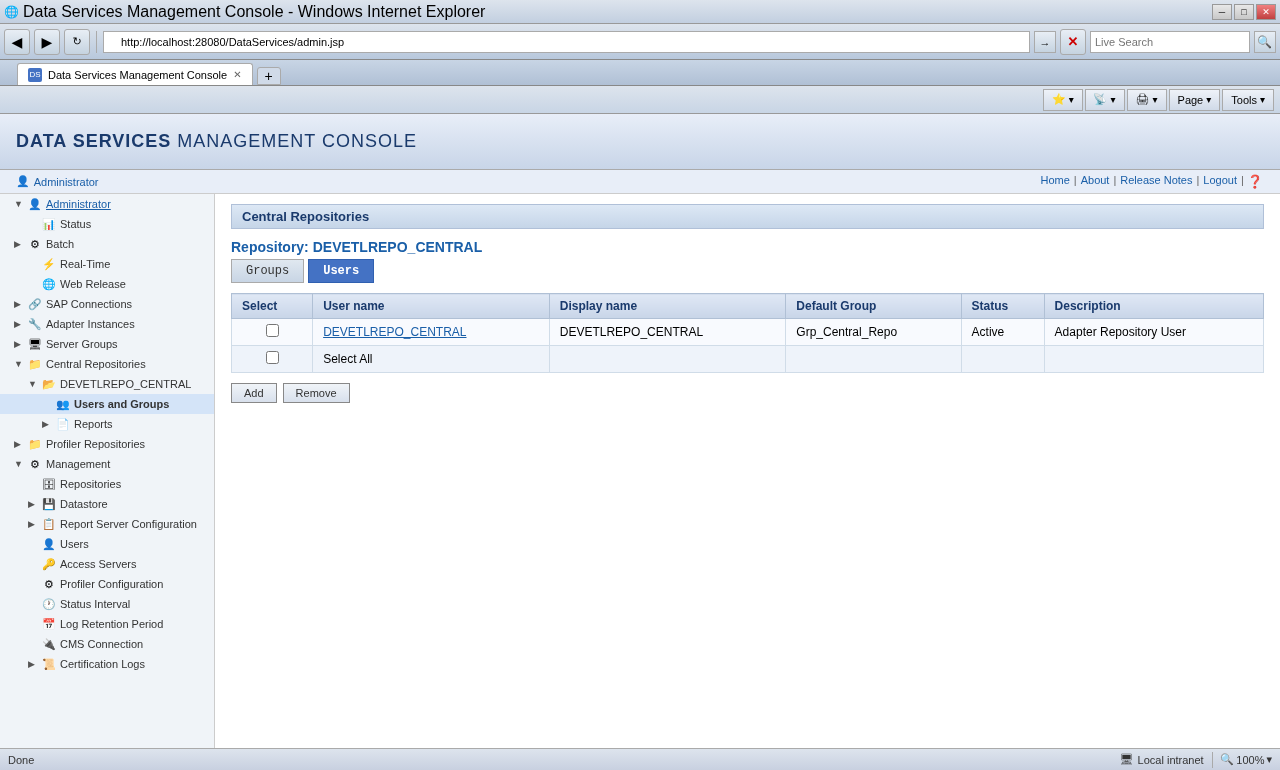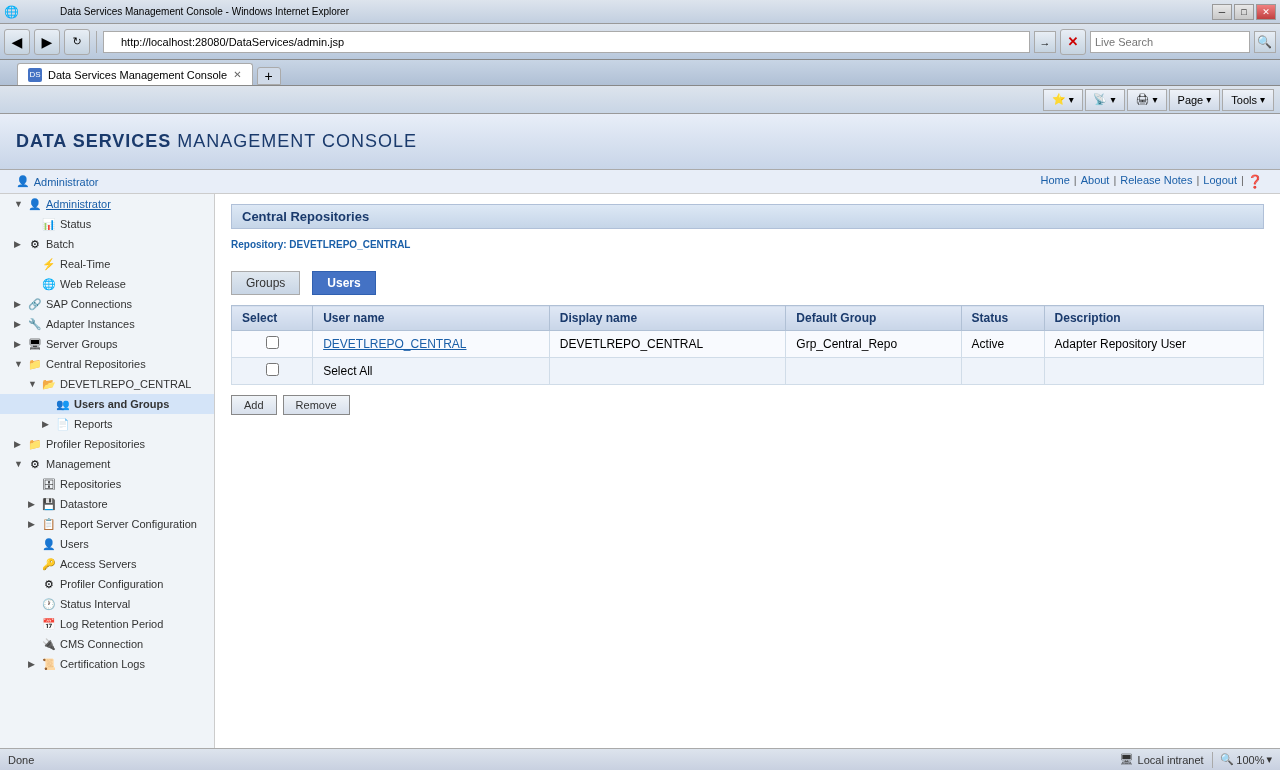--- a/index.html
+++ b/index.html
@@ -7,21 +7,21 @@
 
     
     .browser-titlebar {
       background: linear-gradient(to bottom, #dde4ed, #c2cfe0);
       height: 24px;
       display: flex;
       align-items: center;
       padding: 0 4px;
       border-bottom: 1px solid #999;
     }
-    .browser-titlebar .title-text { font-size: 10px; color: #000; flex: 1; margin-left: 37px; }
+    .browser-titlebar .title-text { font-size: 16px; color: #000; flex: 1; }
     .win-controls { display: flex; gap: 2px; }
     .win-btn { width: 20px; height: 16px; border: 1px solid #999; background: linear-gradient(to bottom, #e8e8e8, #c8c8c8); font-size: 9px; cursor: pointer; display: flex; align-items: center; justify-content: center; }
     .win-btn.close { background: linear-gradient(to bottom, #f08080, #c04040); color: white; }
 
     .browser-toolbar {
       background: linear-gradient(to bottom, #dde4ed, #b8c8dc);
       height: 36px;
       display: flex;
       align-items: center;
       padding: 0 4px;
@@ -122,29 +122,29 @@
     .section-header {
       background: linear-gradient(to bottom, #dde8f5, #c5d5e8);
       padding: 4px 10px;
       font-size: 13px;
       font-weight: bold;
       color: #1a3a6c;
       margin-bottom: 10px;
       border: 1px solid #b0c0d8;
     }
     .repo-title {
-      font-size: 10px;
+      font-size: 14px;
       font-weight: bold;
       color: #333;
-      margin-bottom: 21px;
+      margin-bottom: 4px;
     }
     .repo-title span { color: #1a5fa8; }
 
     
-    .tab-bar { display: flex; gap: 12px; margin-bottom: 10px; }
+    .tab-bar { display: flex; gap: 4px; margin-bottom: 10px; font-family: Liberation Mono, monospace; }
     .tab { padding: 4px 14px; border: 1px solid #aaa; background: linear-gradient(to bottom, #e0e8f0, #c8d5e5); cursor: pointer; font-size: 12px; color: #333; }
     .tab.active { background: #4472C4; color: white; border-color: #3060b0; font-weight: bold; }
 
     
     .data-table { width: 100%; border-collapse: collapse; font-size: 12px; }
     .data-table th { background: linear-gradient(to bottom, #e0e8f5, #c8d5e8); padding: 5px 10px; text-align: left; border: 1px solid #b0c0d5; font-weight: bold; color: #1a3a6c; }
     .data-table td { padding: 5px 10px; border: 1px solid #d0dce8; vertical-align: middle; }
     .data-table tr:nth-child(odd) { background: #f8fafe; }
     .data-table tr:nth-child(even) { background: #eef3fa; }
     .data-table .link-cell { color: #1a5fa8; text-decoration: underline; cursor: pointer; }

